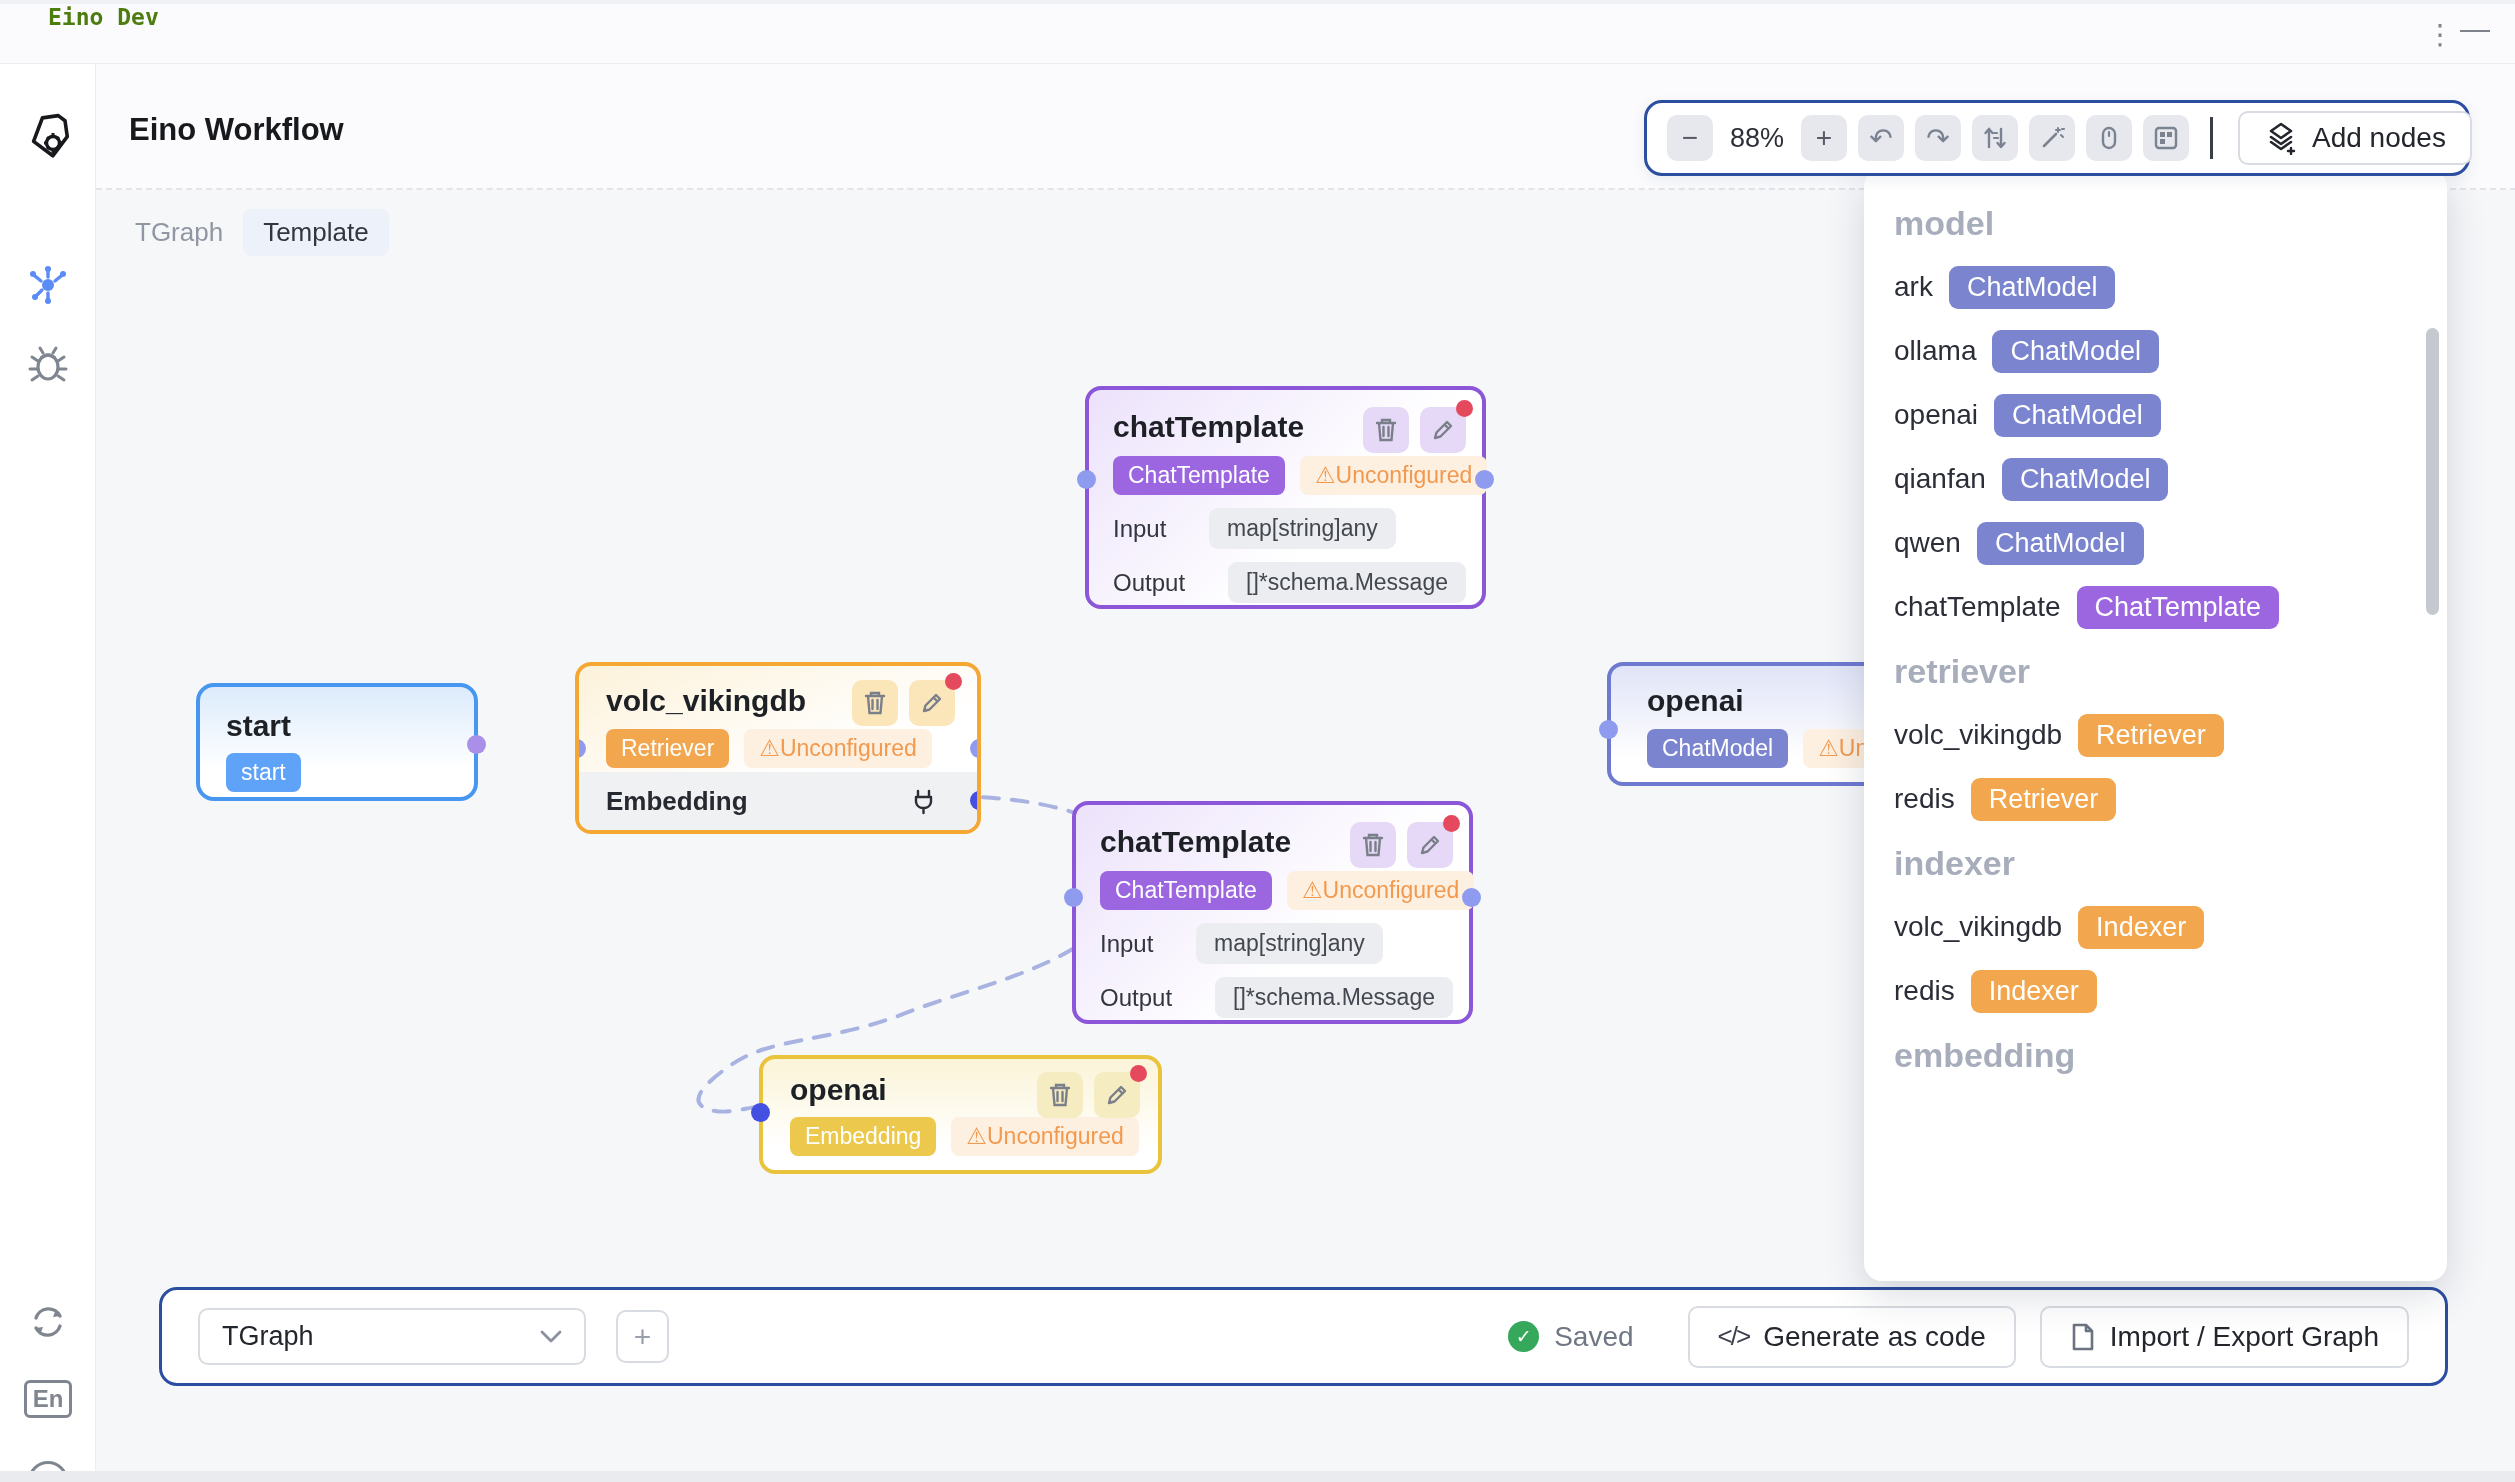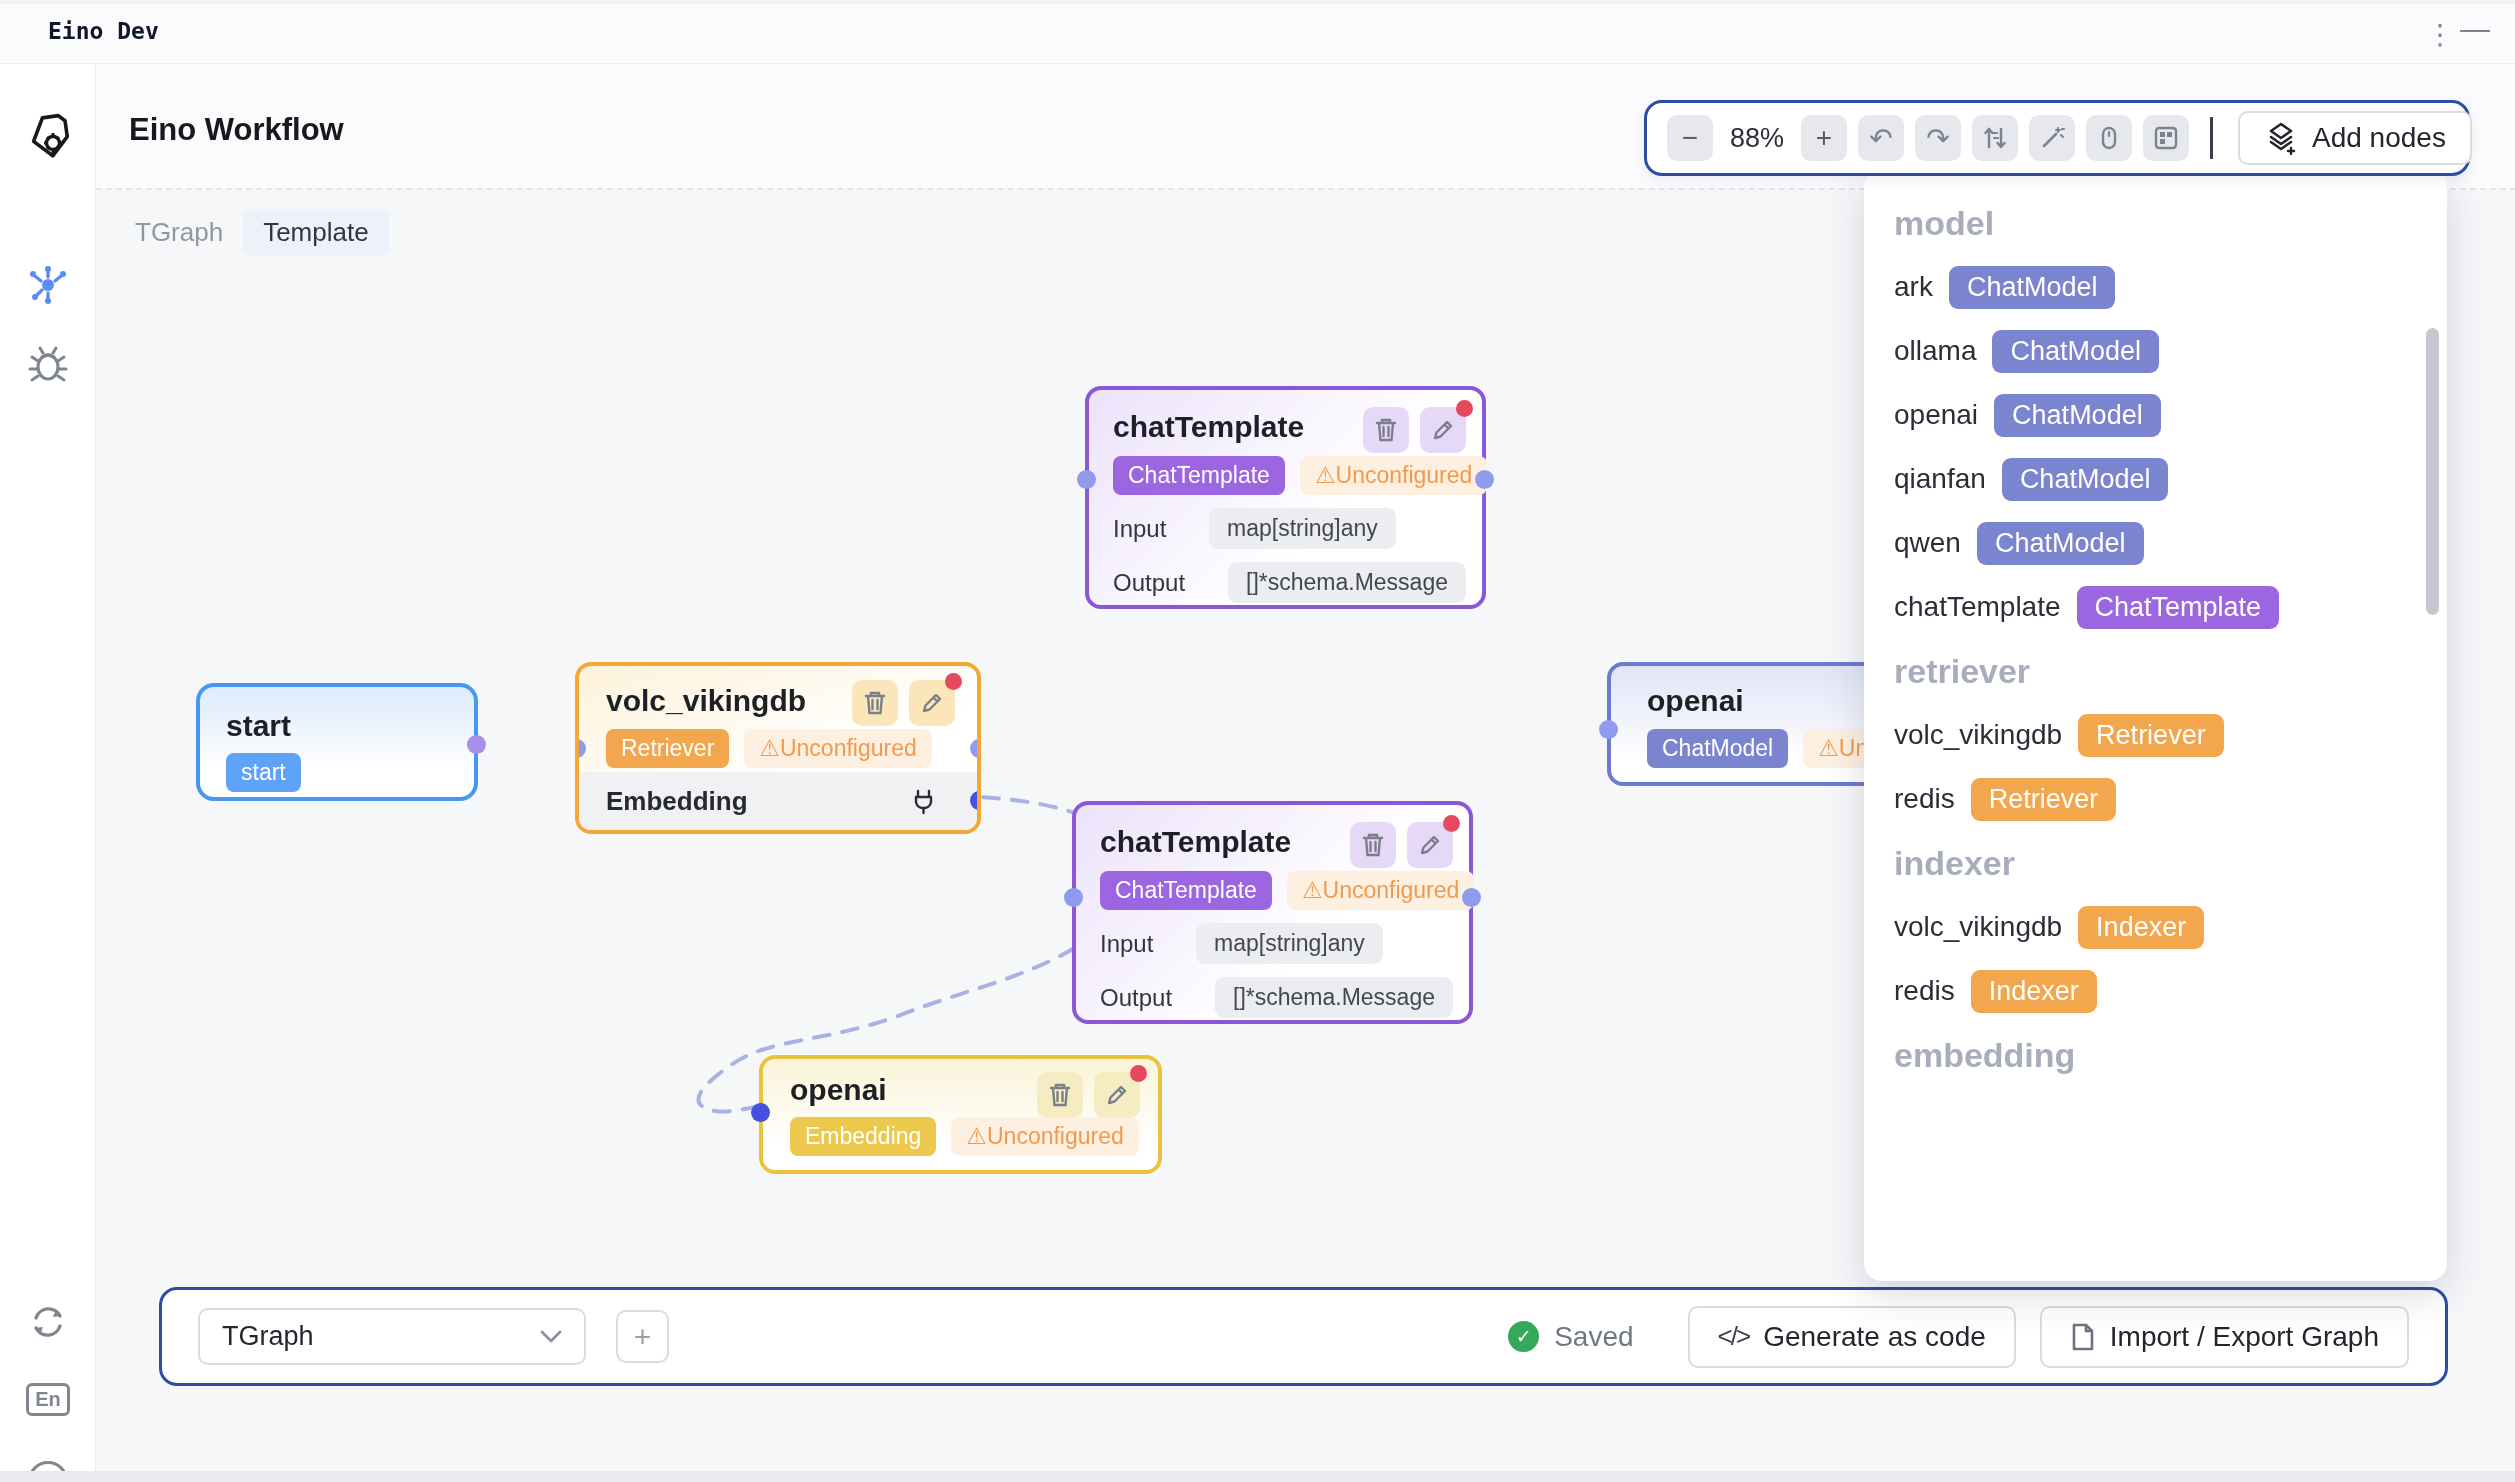--- a/index.html
+++ b/index.html
@@ -1,28 +1,28 @@
 <!DOCTYPE html>
 <html><head>
 <meta charset="utf-8">
 <style>
   * { margin:0; padding:0; box-sizing:border-box; }
   html,body { width:2515px; height:1483px; overflow:hidden; }
   body { font-family:"Liberation Sans", sans-serif; background:#f6f7f9; position:relative; color:#23262d; }
 
   
   .topbar { position:absolute; left:0; top:0; width:2515px; height:64px; background:#fbfbfd; border-top:4px solid #f0f1f4; border-bottom:1px solid #ededf1; z-index:40; }
-  .apptitle { position:absolute; left:48px; top:14px; font-family:"DejaVu Sans Mono", monospace; font-weight:bold; font-size:23px; color:#0f172a; }
+  .apptitle { position:absolute; left:48px; top:0; font-family:"DejaVu Sans Mono", monospace; font-weight:bold; font-size:23px; color:#4d7c0f; }
   .win-ellipsis { position:absolute; left:2426px; top:14px; font-size:28px; color:#7d828c; letter-spacing:0; }
   .win-minimize { position:absolute; left:2460px; top:8px; font-size:30px; color:#7d828c; }
 
   
   .sidebar { position:absolute; left:0; top:64px; width:96px; height:1407px; background:#ffffff; border-right:1px solid #ecedf1; z-index:35; }
   .sideicon { position:absolute; left:0; width:96px; display:flex; justify-content:center; align-items:center; }
-  .langbox { border:3px solid #80868f; border-radius:6px; color:#80868f; font-weight:bold; font-size:20px; padding:2px 6px; }
+  .langbox { border:3px solid #80868f; border-radius:6px; color:#80868f; font-weight:bold; font-size:24px; padding:2px 6px; }
   .helpcircle { width:40px; height:40px; border:3px solid #80868f; border-radius:50%; color:#80868f; font-weight:bold; font-size:24px; display:flex; align-items:center; justify-content:center; }
 
   
   .headband { position:absolute; left:96px; top:64px; width:2420px; height:125px; background:#fbfbfd; z-index:5; }
   .pagetitle { position:absolute; left:129px; top:103px; font-size:31px; font-weight:bold; color:#17191d; }
   .headdivider { position:absolute; left:96px; top:188px; width:2420px; border-top:2px dashed #e2e4ea; z-index:5; }
   .tabs { position:absolute; left:135px; top:209px; display:flex; align-items:center; gap:20px; z-index:6; }
   .tab-inactive { font-size:26px; color:#9096a2; padding:8px 0; }
   .tab-active { font-size:26px; color:#33363f; background:#edf1f9; border-radius:8px; padding:8px 20px; }
 

